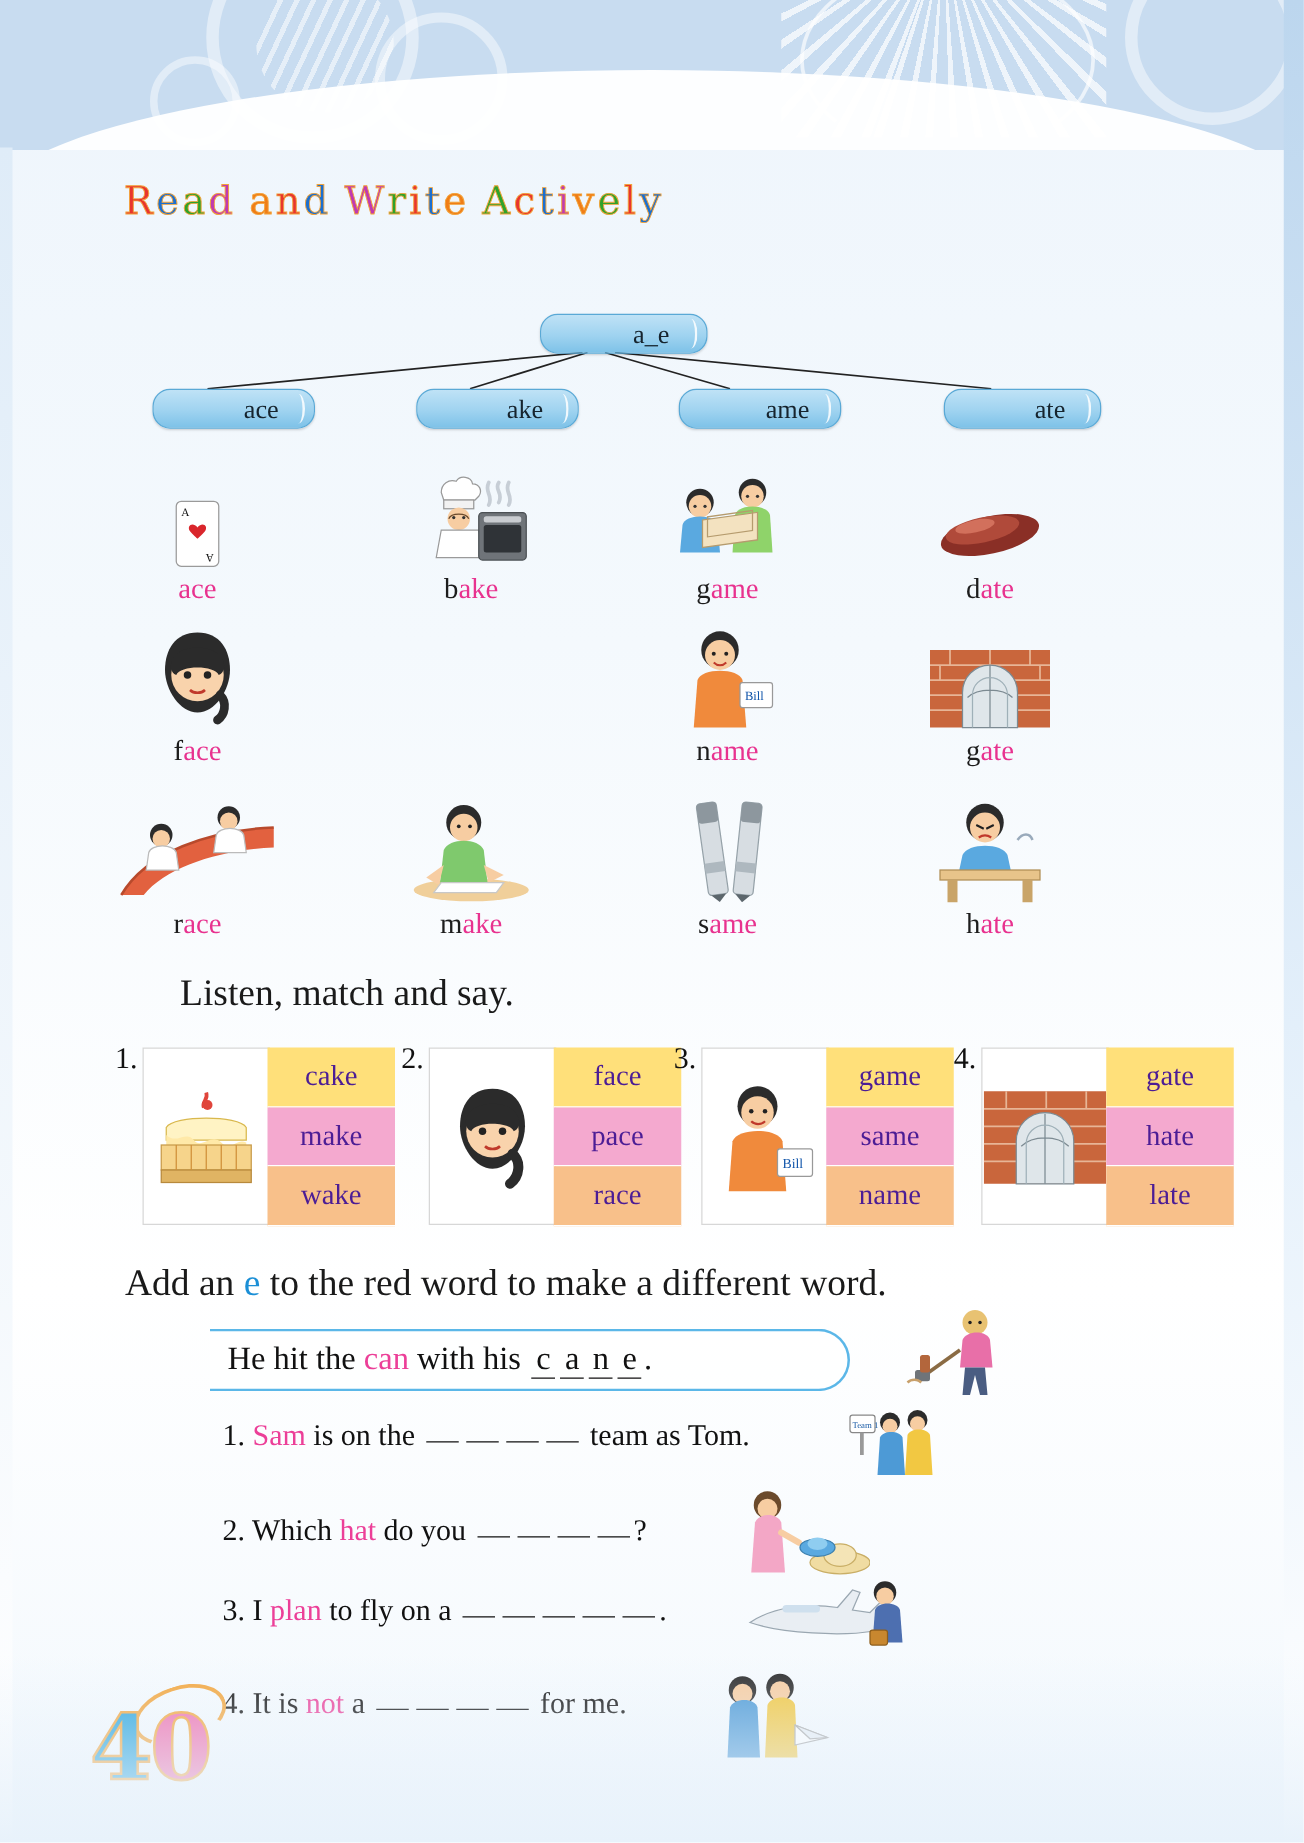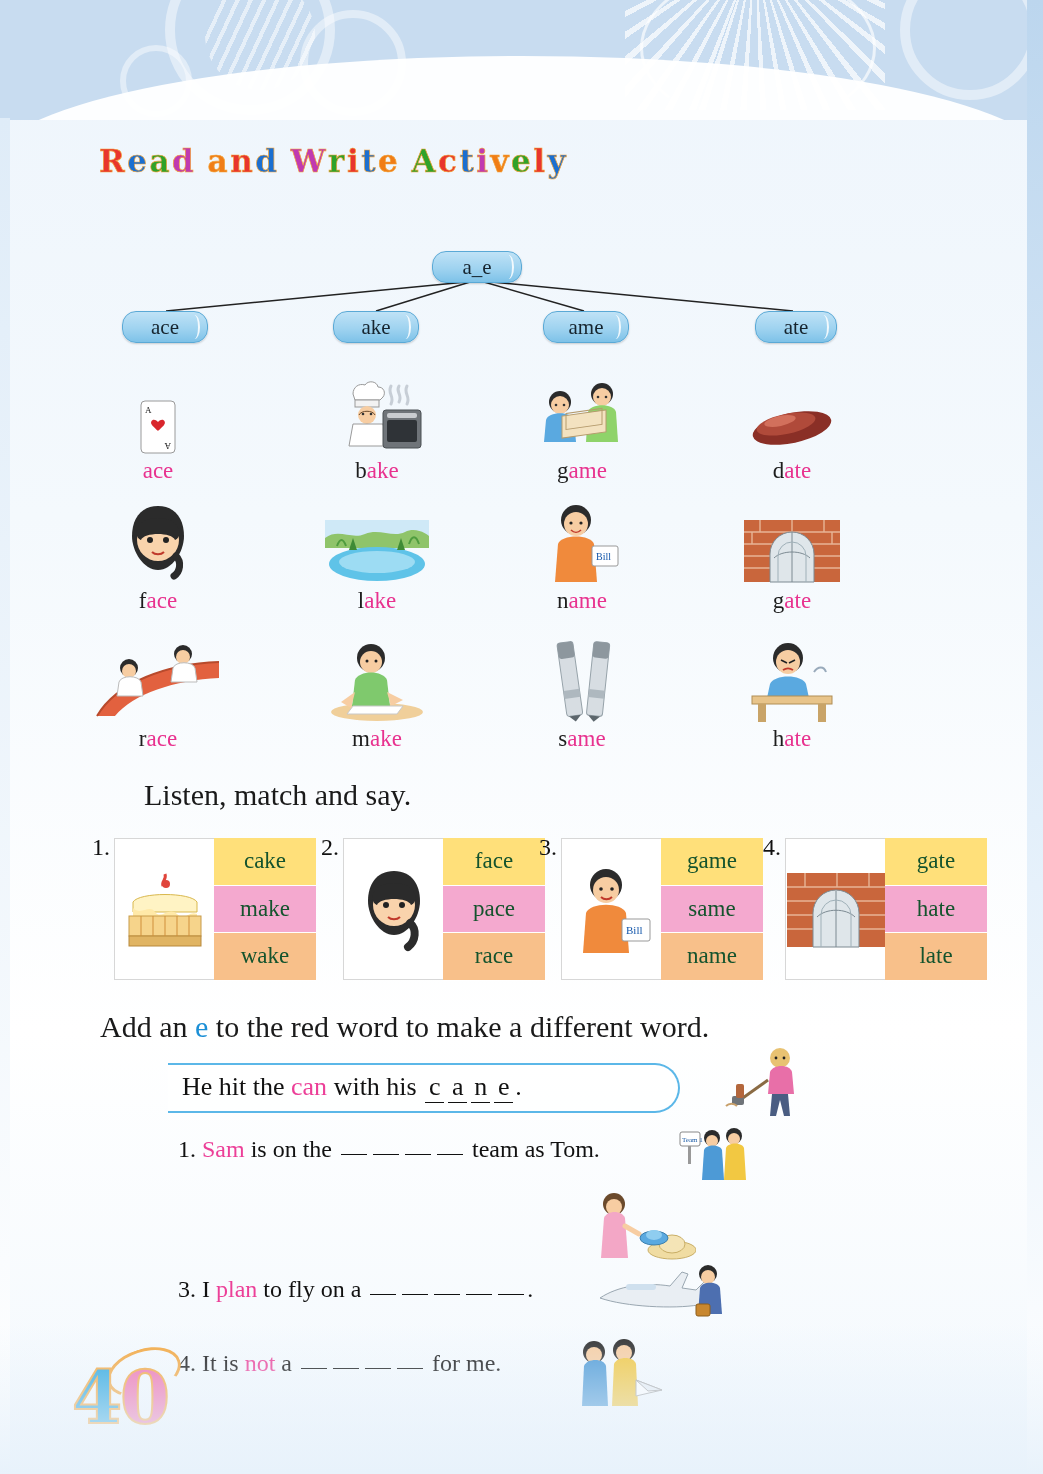--- a/index.html
+++ b/index.html
@@ -87,21 +87,21 @@
     left: 0; bottom: 0; width: 1043px; height: 150px;
     background: linear-gradient(180deg, rgba(226,240,251,0) 0%, #e8f2fb 100%);
   }
 
   
   .title {
     position: absolute;
     left: 98px; top: 143px;
     font-family: "DejaVu Serif", serif;
     font-size: 31px;
-    font-weight: bold;
+    font-weight: normal;
     letter-spacing: 0.5px;
     white-space: nowrap;
   }
   .title span {
     -webkit-text-stroke: 0.7px #f2a33a;
     padding: 0 1px;
   }
   .t-r { color: #e8352e; }
   .t-b { color: #1b6fd0; }
   .t-g { color: #2fa22b; }
@@ -124,20 +124,21 @@
     position: absolute;
     background: linear-gradient(180deg, #bfe2f6 0%, #9fd3f0 55%, #7ec2e8 100%);
     border: 1px solid #5aa9d6;
     border-radius: 14px;
     color: #16242e;
     font-size: 21px;
     text-align: center;
     line-height: 30px;
     height: 30px;
     box-shadow: 0 1px 2px rgba(0,0,0,0.18);
+    padding-left: 44px;
   }
   .pill::after {
     content: "";
     position: absolute;
     right: 7px; top: 3px;
     width: 9px; height: 24px;
     border-right: 2px solid rgba(255,255,255,0.85);
     border-radius: 50%;
   }
   .pill-root { left: 432px; top: 251px; width: 88px; }
@@ -188,21 +189,21 @@
   .match-words {
     position: absolute;
     left: 122px; top: 0;
     width: 102px;
   }
   .match-words div {
     height: 46.6px;
     line-height: 46.6px;
     text-align: center;
     font-size: 23px;
-    color: #14532d;
+    color: #4c1d95;
     border-bottom: 1px solid #ffffff;
   }
   .mw-y { background: #ffe07a; }
   .mw-p { background: #f4a9cf; }
   .mw-o { background: #f8c08a; }
 
   
   .sample-box {
     position: absolute;
     left: 168px; top: 1063px;
@@ -379,33 +380,20 @@
         <path d="M21 30c4-16 38-16 42 0 2 8-4 10-4 10-3-8-31-8-34 0 0 0-6-2-4-10z" fill="#2b2b2b"></path>
         <circle cx="34" cy="40" r="3" fill="#222"></circle>
           <circle cx="50" cy="40" r="3" fill="#222"></circle>
         <path d="M36 52c3 3 9 3 12 0" fill="none" stroke="#c0392b" stroke-width="2"></path>
         <path d="M60 56c6 6 4 16-2 20" fill="none" stroke="#2b2b2b" stroke-width="7" stroke-linecap="round"></path>
       </svg>
     </div>
     <div class="wlabel"><span class="pre">f</span><span class="rime">ace</span></div>
   </div>
 
-  <div class="word-cell" style="left:272px; top:498px;">
-    <div class="art">
-      <svg width="104" height="64" viewBox="0 0 104 64">
-        <rect x="0" y="0" width="104" height="28" fill="#cfe9f7"></rect>
-        <path d="M0 18c14-10 26 2 40-4s28 4 40-2 24 4 24 4v12H0z" fill="#8fc46a"></path>
-        <ellipse cx="52" cy="44" rx="48" ry="17" fill="#5fc3e8"></ellipse>
-        <ellipse cx="52" cy="42" rx="38" ry="11" fill="#9ddcf3"></ellipse>
-        <path d="M12 26c3-8 6-8 9 0M84 24c3-9 7-9 10 0" stroke="#4f9c3f" fill="none" stroke-width="2"></path>
-        <path d="M24 30l4-12 4 12zM72 30l4-12 4 12z" fill="#3f8b36"></path>
-      </svg>
-    </div>
-    <div class="wlabel"><span class="pre">l</span><span class="rime">ake</span></div>
-  </div>
 
   <div class="word-cell" style="left:477px; top:498px;">
     <div class="art">
       <svg width="80" height="86" viewBox="0 0 80 86">
         <circle cx="34" cy="22" r="15" fill="#2b2b2b"></circle>
         <circle cx="34" cy="26" r="12" fill="#f7cda2"></circle>
         <circle cx="29" cy="25" r="1.6" fill="#222"></circle>
           <circle cx="39" cy="25" r="1.6" fill="#222"></circle>
         <path d="M29 32c3 3 7 3 10 0" fill="none" stroke="#c0392b" stroke-width="1.6"></path>
         <path d="M16 46c3-10 33-10 36 0l3 38H13z" fill="#f08a3c"></path>
@@ -636,20 +624,24 @@
       <rect x="10" y="24" width="3" height="18" fill="#999"></rect>
       <circle cx="34" cy="16" r="8" fill="#2b2b2b"></circle>
         <circle cx="34" cy="19" r="6" fill="#f7cda2"></circle>
       <path d="M26 28c2-6 16-6 18 0l2 30H24z" fill="#4d9ad6"></path>
       <circle cx="56" cy="14" r="8" fill="#2b2b2b"></circle>
         <circle cx="56" cy="17" r="6" fill="#f7cda2"></circle>
       <path d="M48 26c2-6 16-6 18 0l2 32H46z" fill="#f2c842"></path>
     </svg>
   </div>
 
+  <div class="sentence" id="s2">
+    <span>2.</span>
+    <span>Which </span><span class="pinkword">hat</span><span> do you </span><span class="blank"></span><span class="blank"></span><span class="blank"></span><span class="blank"></span><span>?</span>
+  </div>
   <div style="position:absolute; left:580px; top:1188px;">
     <svg width="116" height="76" viewBox="0 0 116 76">
       <circle cx="34" cy="16" r="11" fill="#6b4a2c"></circle>
         <circle cx="34" cy="19" r="8" fill="#f7cda2"></circle>
       <path d="M24 30c3-8 18-8 21 0l3 40H21z" fill="#f3a7c6"></path>
       <path d="M45 38l14 8" stroke="#f7cda2" stroke-width="5" stroke-linecap="round"></path>
       <ellipse cx="92" cy="62" rx="24" ry="9" fill="#f0dca2" stroke="#c9ae66"></ellipse>
       <ellipse cx="92" cy="56" rx="13" ry="9" fill="#f4e4b6" stroke="#c9ae66"></ellipse>
       <ellipse cx="74" cy="50" rx="14" ry="7" fill="#5aa9e0" stroke="#3b7fae"></ellipse>
       <ellipse cx="74" cy="47" rx="8" ry="5" fill="#8fcdf0"></ellipse>

